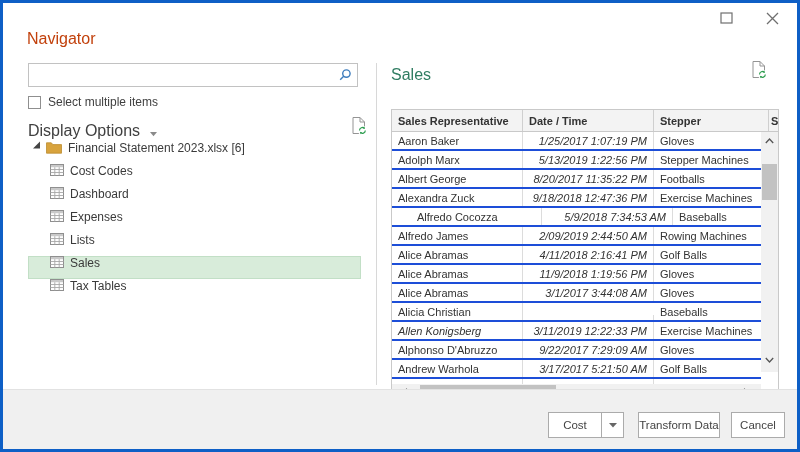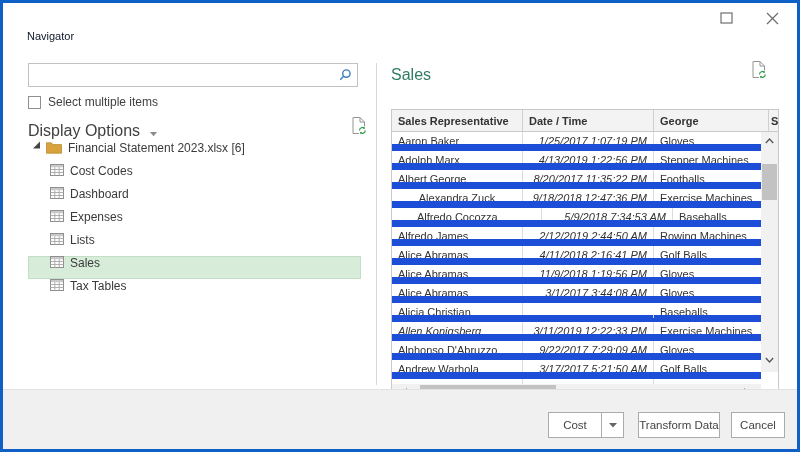--- a/index.html
+++ b/index.html
@@ -1,19 +1,19 @@
 <!DOCTYPE html>
 <html><head>
 <meta charset="utf-8">
 <style>
   html,body{margin:0;padding:0}
   .page{position:relative;width:800px;height:452px;background:#ffffff;font-family:"Liberation Sans",sans-serif;color:#333;overflow:hidden}
   .frame{position:absolute;inset:0;border:3px solid #0e5fc6;pointer-events:none;z-index:50}
   .win-btn{position:absolute;top:8px;width:20px;height:20px;display:flex;align-items:center;justify-content:center}
-  .title{position:absolute;left:27px;top:30px;font-size:11px;color:#0f172a}
+  .title{position:absolute;left:27px;top:30px;font-size:16px;color:#c2410c}
   .search{position:absolute;left:28px;top:63px;width:330px;height:24px;border:1px solid #c2c2c2;box-sizing:border-box;background:#fff}
   .search input{position:absolute;left:4px;top:1px;width:295px;height:20px;border:none;outline:none;font:12px "Liberation Sans",sans-serif;background:transparent}
   .search .mag{position:absolute;right:5px;top:4px}
   .cbrow{position:absolute;left:28px;top:95px;display:flex;align-items:center;font-size:12px;color:#404040}
   .cb{width:13px;height:13px;border:1px solid #8f8f8f;background:#fff;margin-right:7px;box-sizing:border-box}
   .dispopts{position:absolute;left:28px;top:120px;display:flex;align-items:center;font-size:16px;color:#404040}
   .caret{margin-left:10px;margin-top:3px}
   .refresh1{position:absolute;left:351px;top:116px}
   .refresh2{position:absolute;left:751px;top:60px}
   .tree{position:absolute;left:28px;top:141px;width:333px}
@@ -24,21 +24,21 @@
   .grid-ic{margin-left:22px;display:flex}
   .tlabel{margin-left:6px}
   .clabel{margin-left:6px}
   .vdivider{position:absolute;left:376px;top:63px;width:1px;height:322px;background:#d8d8d8}
   .ptitle{position:absolute;left:391px;top:66px;font-size:16px;color:#2f7c61}
   .ptable{position:absolute;left:391px;top:109px;width:388px;height:292px;border:1px solid #c9c9c9;box-sizing:border-box;background:#fff;overflow:hidden}
   .phead{position:absolute;left:0;top:0;width:386px;display:flex;height:22px;background:#f3f3f3;border-bottom:1px solid #c9c9c9;box-sizing:border-box}
   .hcell{box-sizing:border-box;border-right:1px solid #cfcfcf;font-weight:bold;font-size:11px;padding:5px 6px 0 6px;color:#333;white-space:nowrap;overflow:hidden;flex:none}
   .hcell:last-child{border-right:none;flex:1;padding-left:2px}
   .pbody{position:absolute;left:0;top:22px;height:252px;overflow:hidden;width:369px}
-  .drow{display:flex;height:19px;box-sizing:border-box;border-bottom:7px solid #1d4ed8}
+  .drow{display:flex;height:19px;box-sizing:border-box;border-bottom:2px solid #1d4ed8}
   .dcell{box-sizing:border-box;border-right:1px solid #dcdcdc;padding:3px 6px 0 6px;font-size:11px;color:#333;white-space:nowrap;overflow:hidden;flex:none}
   .dcell.date{text-align:right;font-style:italic}
   .dcell:last-child{border-right:none}
   .vsb{position:absolute;right:0;top:22px;width:17px;height:240px;background:#f1f1f1}
   .vsb .thumb{position:absolute;left:1px;width:15px;top:32px;height:36px;background:#c2c2c2}
   .sbtn{position:absolute;width:17px;height:17px;display:flex;align-items:center;justify-content:center}
   .hsb{position:absolute;left:0;bottom:0;width:369px;height:16px;background:#f1f1f1}
   .hsb .thumb{position:absolute;top:1px;height:14px;left:28px;width:136px;background:#c2c2c2}
   .hsb .sbtn{height:16px}
   .footer{position:absolute;left:0;top:389px;width:800px;height:63px;background:#f0f0f0;border-top:1px solid #e2e2e2;box-sizing:border-box}
@@ -189,52 +189,52 @@
       <path d="M14.3 14.4 a2.9 2.9 0 0 1 -5 2" fill="none" stroke="#2f9e51" stroke-width="1.2"></path>
       <path d="M13.2 10.6 l0.7 2.4 -2.4 -0.7 Z" fill="#2f9e51"></path>
       <path d="M9.6 18.2 l-0.7 -2.4 2.4 0.7 Z" fill="#2f9e51"></path>
     </svg>
   </span>
 
   <div class="ptable">
     <div class="phead" id="phead">
         <div class="hcell" style="width: 131px;">Sales Representative</div>
         <div class="hcell" style="width: 131px;">Date / Time</div>
-        <div class="hcell" style="width: 115px;">George</div>
+        <div class="hcell" style="width: 115px;">Stepper</div>
         <div class="hcell">S</div>
       </div>
     <div class="pbody" id="pbody">
         <div class="drow">
           <div class="dcell" style="width: 131px;">Aaron Baker</div>
           <div class="dcell date" style="width: 131px;">1/25/2017 1:07:19 PM</div>
           <div class="dcell" style="width: 107px;">Gloves</div>
         </div>
         <div class="drow">
           <div class="dcell" style="width: 131px;">Adolph Marx</div>
-          <div class="dcell date" style="width: 131px;">4/13/2019 1:22:56 PM</div>
+          <div class="dcell date" style="width: 131px;">5/13/2019 1:22:56 PM</div>
           <div class="dcell" style="width: 107px;">Stepper Machines</div>
         </div>
         <div class="drow">
           <div class="dcell" style="width: 131px;">Albert George</div>
           <div class="dcell date" style="width: 131px;">8/20/2017 11:35:22 PM</div>
           <div class="dcell" style="width: 107px;">Footballs</div>
         </div>
         <div class="drow">
-          <div class="dcell" style="width: 131px; text-align: center;">Alexandra Zuck</div>
+          <div class="dcell" style="width: 131px;">Alexandra Zuck</div>
           <div class="dcell date" style="width: 131px;">9/18/2018 12:47:36 PM</div>
           <div class="dcell" style="width: 107px;">Exercise Machines</div>
         </div>
         <div class="drow">
           <div class="dcell" style="width: 131px; margin-left: 19px;">Alfredo Cocozza</div>
           <div class="dcell date" style="width: 131px;">5/9/2018 7:34:53 AM</div>
           <div class="dcell" style="width: 107px;">Baseballs</div>
         </div>
         <div class="drow">
           <div class="dcell" style="width: 131px;">Alfredo James</div>
-          <div class="dcell date" style="width: 131px;">2/12/2019 2:44:50 AM</div>
+          <div class="dcell date" style="width: 131px;">2/09/2019 2:44:50 AM</div>
           <div class="dcell" style="width: 107px;">Rowing Machines</div>
         </div>
         <div class="drow">
           <div class="dcell" style="width: 131px;">Alice Abramas</div>
           <div class="dcell date" style="width: 131px;">4/11/2018 2:16:41 PM</div>
           <div class="dcell" style="width: 107px;">Golf Balls</div>
         </div>
         <div class="drow">
           <div class="dcell" style="width: 131px;">Alice Abramas</div>
           <div class="dcell date" style="width: 131px;">11/9/2018 1:19:56 PM</div>

